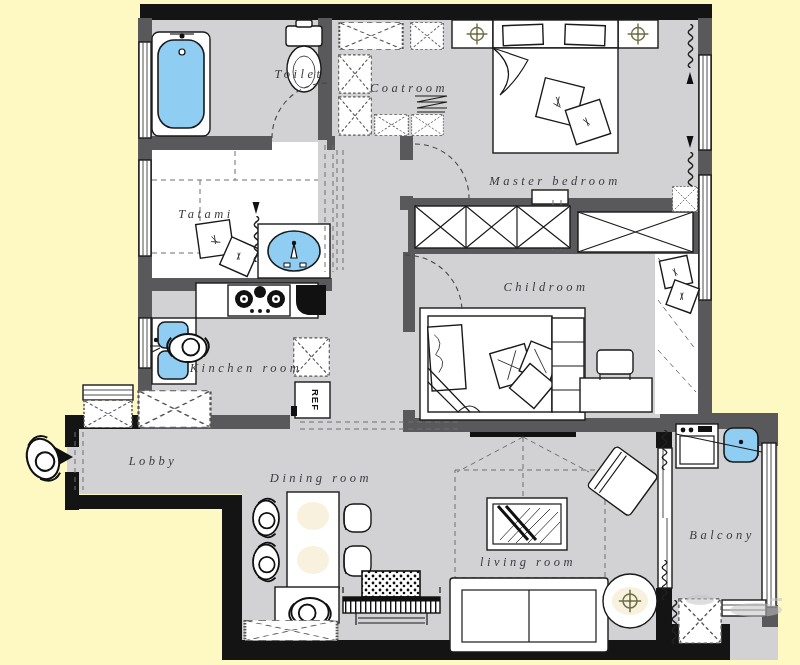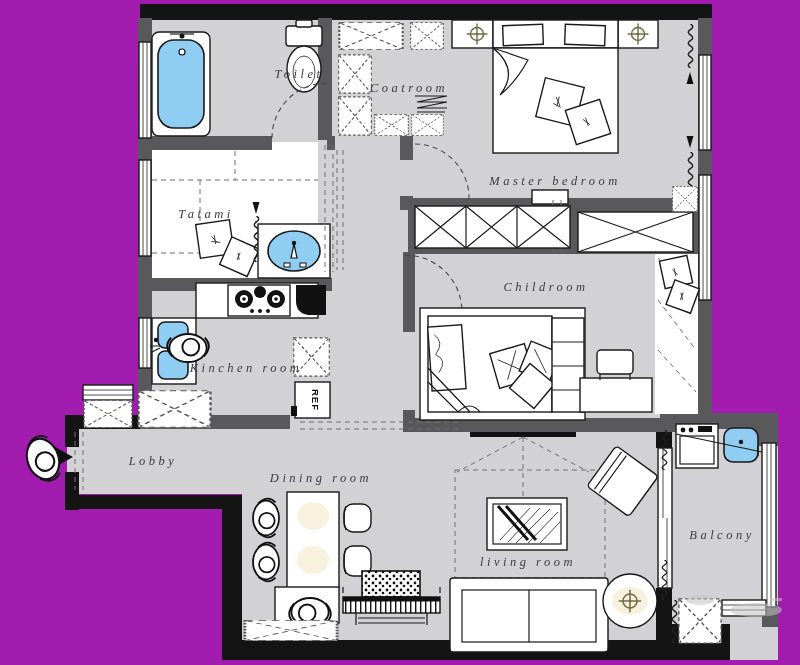--- a/index.html
+++ b/index.html
@@ -1,16 +1,16 @@
 <!DOCTYPE html>
 <html><head>
 <meta charset="utf-8">
 <style>
   html,body{margin:0;padding:0;background:#ffffff;}
-  .stage{position:relative;width:800px;height:665px;background:#a21caf;overflow:hidden;
+  .stage{position:relative;width:800px;height:665px;background:#fef9c3;overflow:hidden;
          font-family:"Liberation Serif", serif;}
   svg{display:block}
   
   .floor   {fill:#d2d2d4;}
   .wallB   {fill:#141414;}
   .wallG   {fill:#59595c;}
   .white   {fill:#ffffff;stroke:#1a1a1a;stroke-width:1.4;}
   .whiteNS {fill:#ffffff;}
   .ln      {stroke:#1a1a1a;stroke-width:1.2;fill:none;}
   .lnThin  {stroke:#3a3a3a;stroke-width:.9;fill:none;}

